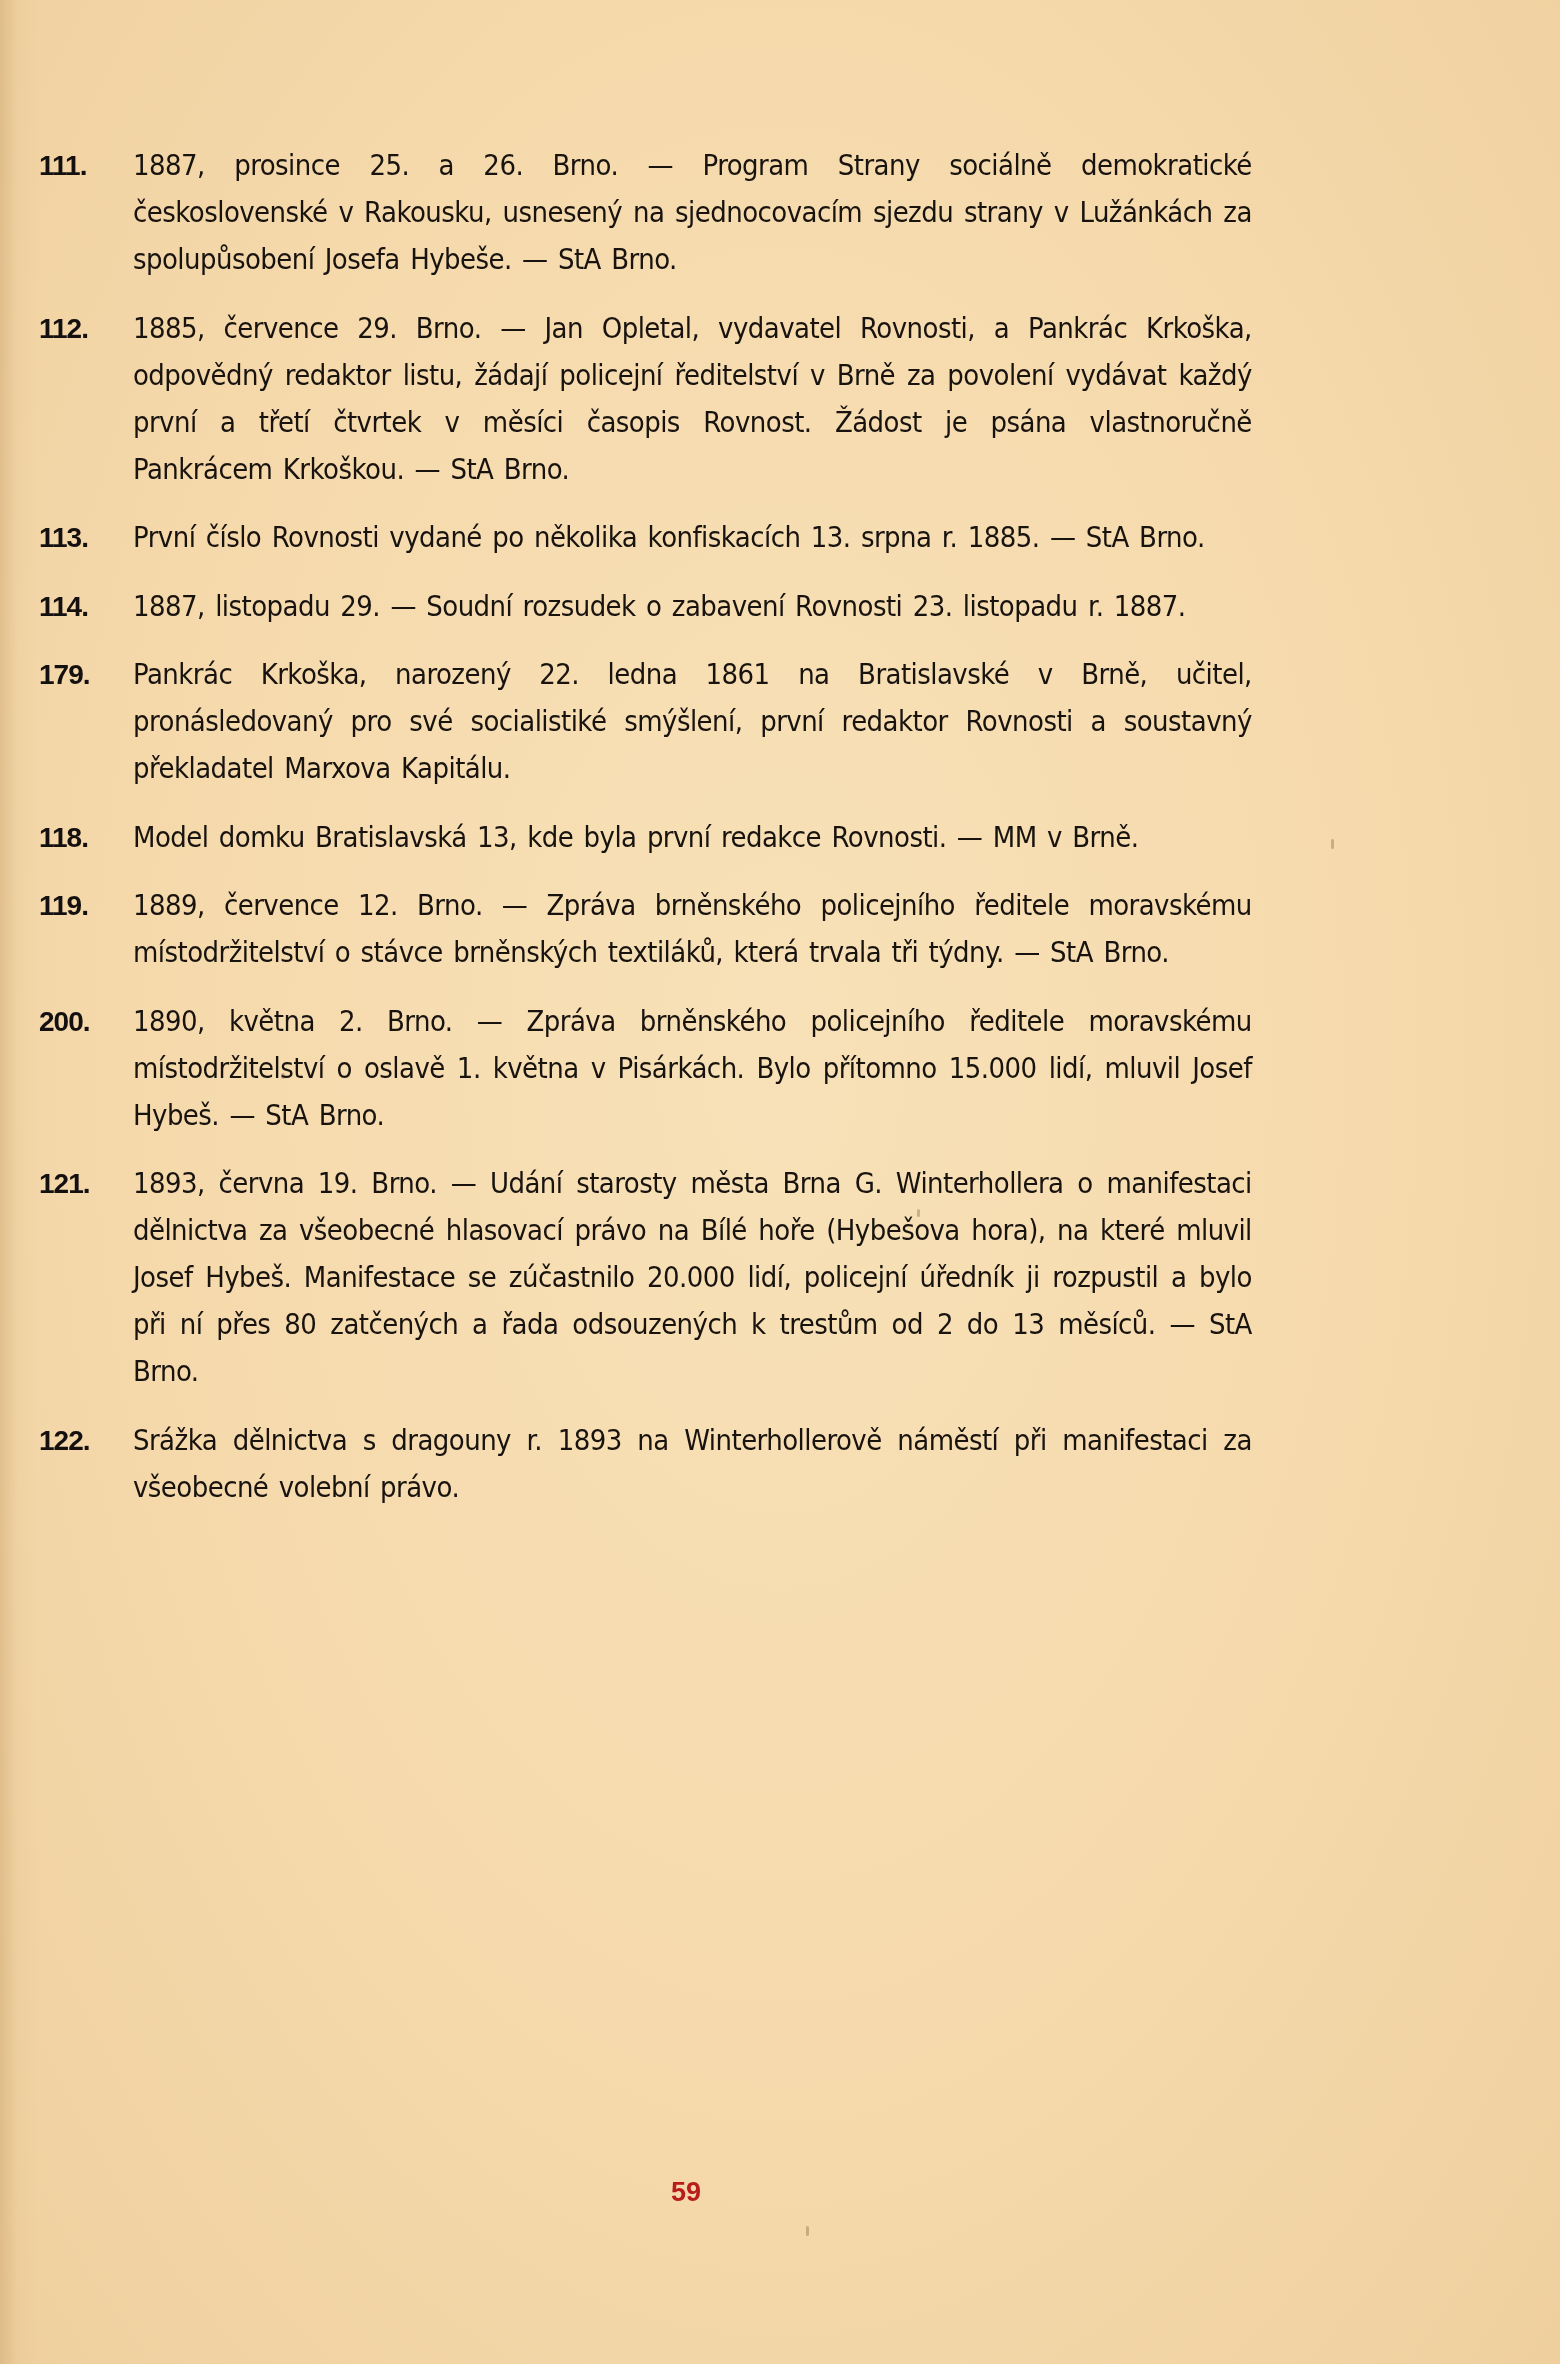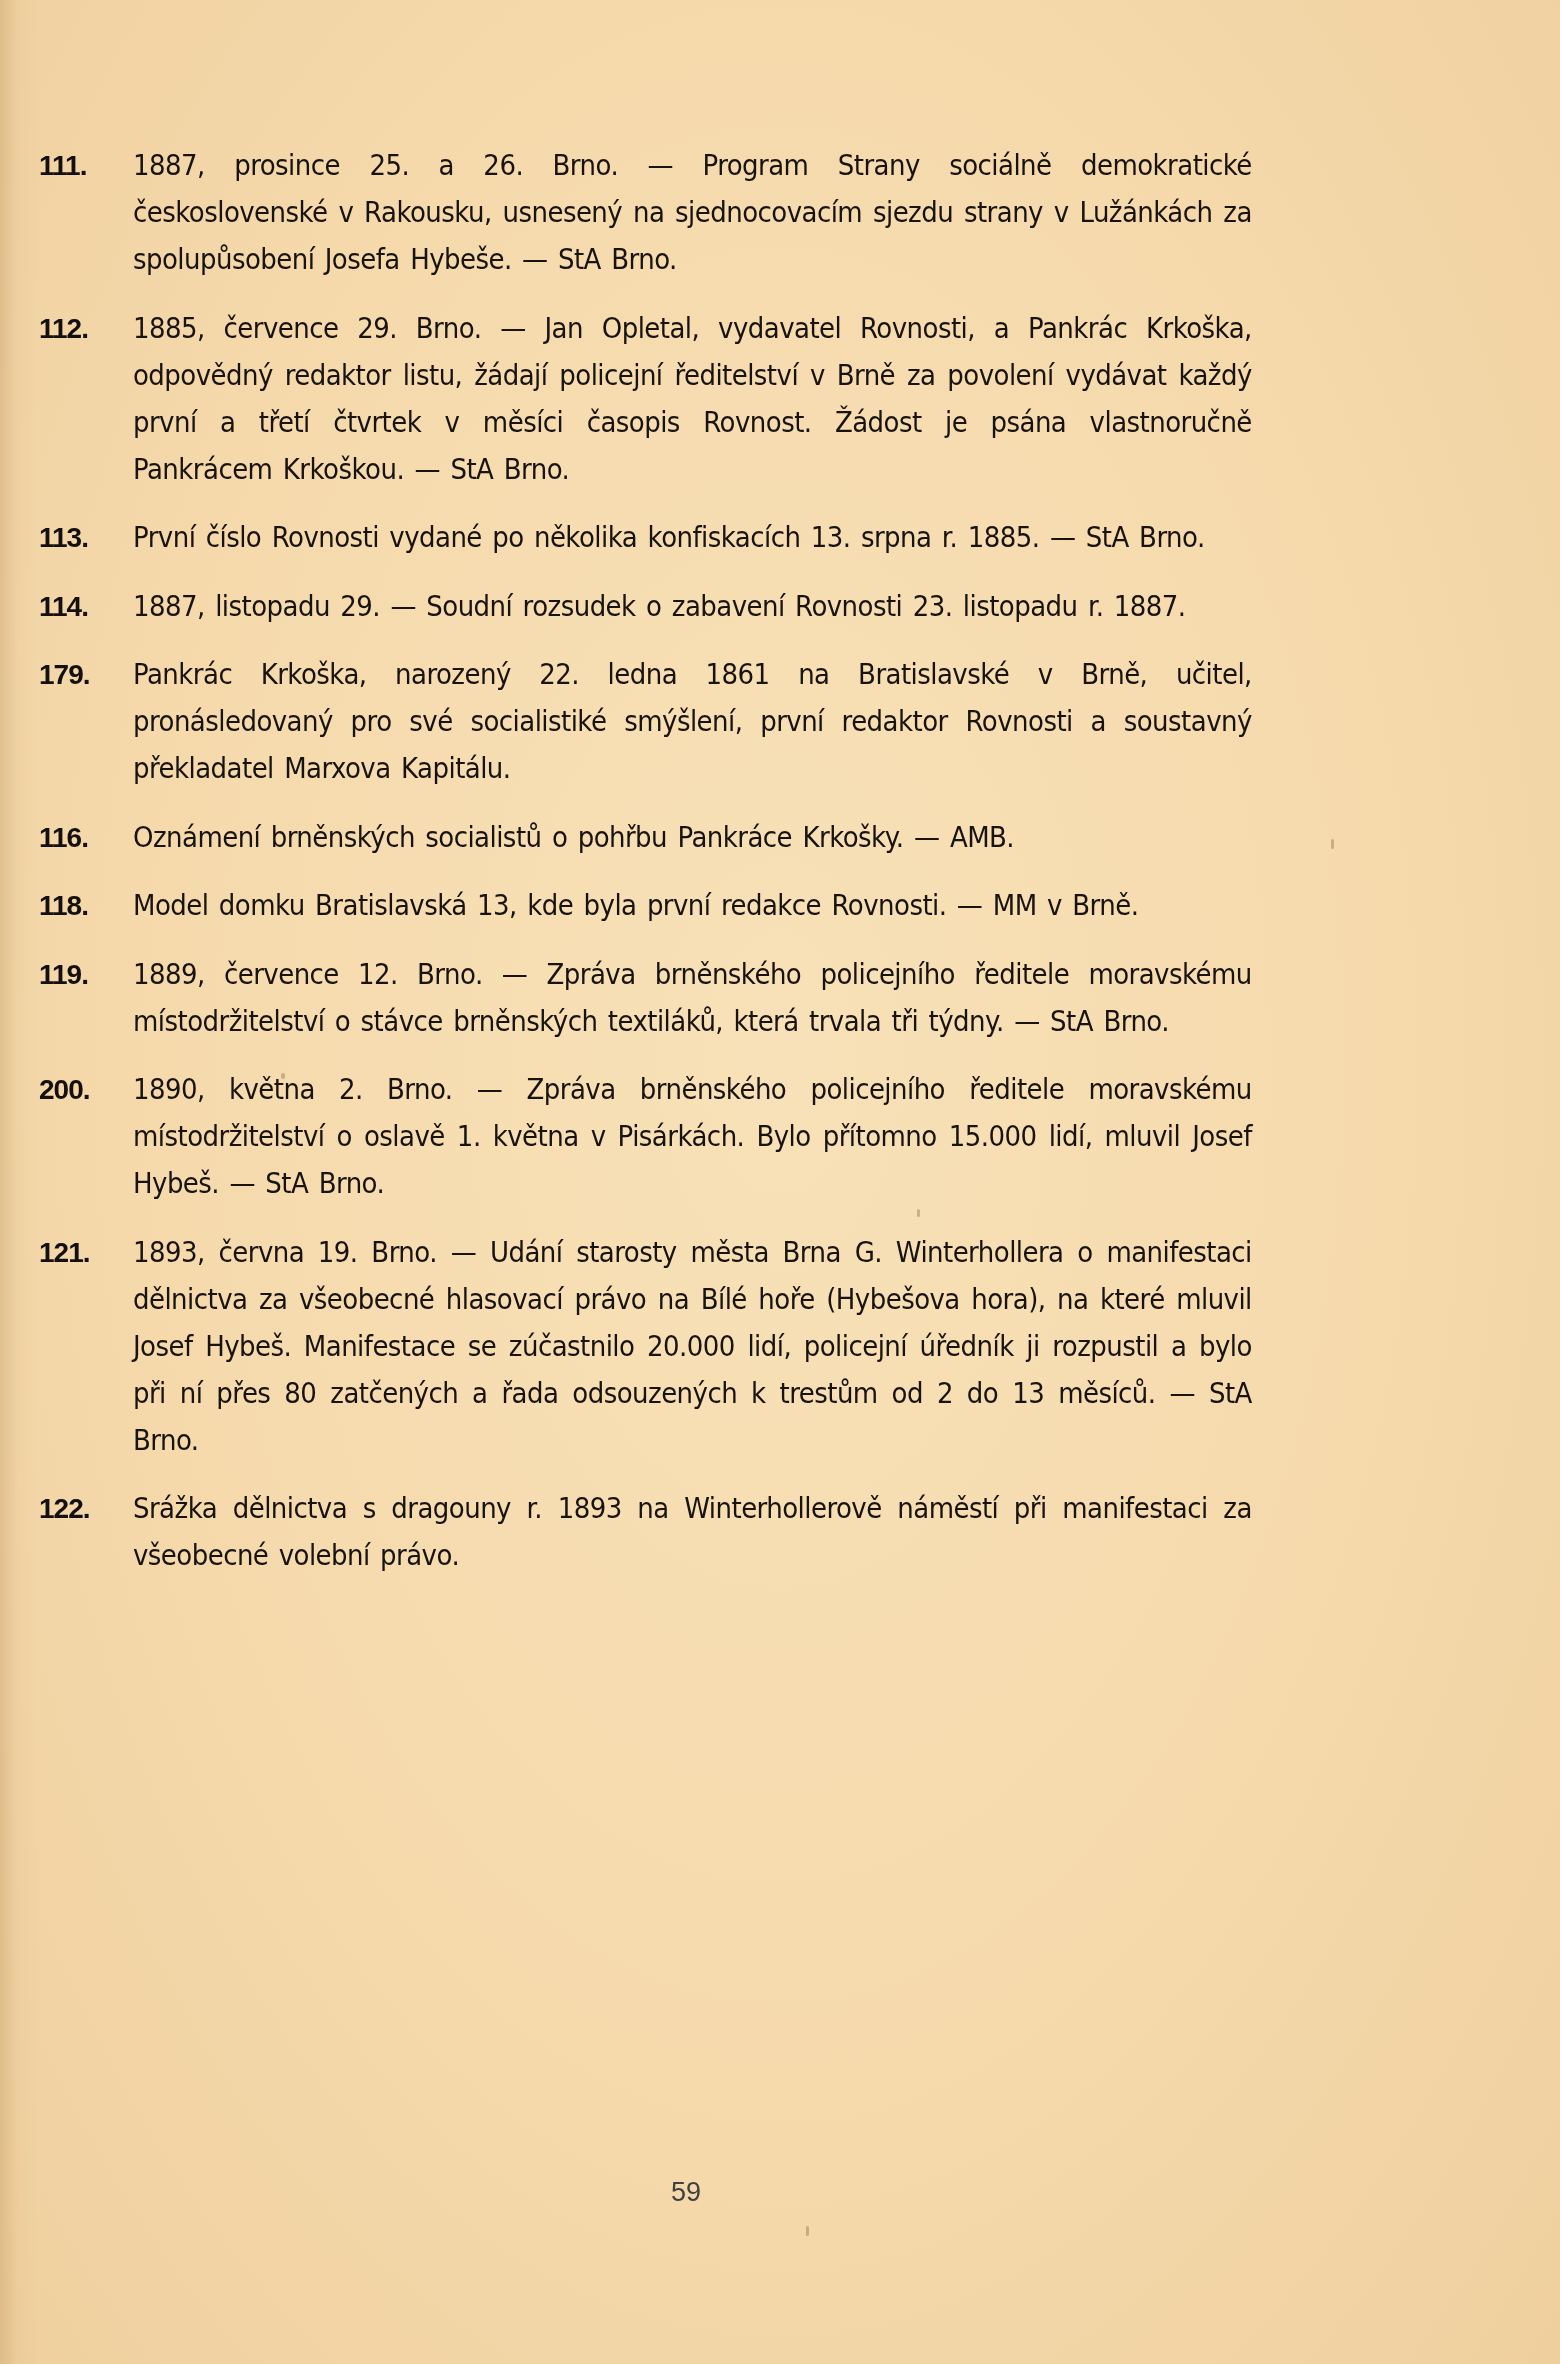--- a/index.html
+++ b/index.html
@@ -56,23 +56,23 @@
       transform: scaleX(0.93);
       transform-origin: left top;
       width: 1289px;
       color: #18130f;
     }
     .page-number {
       position: absolute;
       left: 671px;
       top: 2177px;
       font-family: "Liberation Sans", sans-serif;
-      font-weight: normal;
+      font-weight: bold;
       font-size: 27px;
-      color: #404040;
+      color: #b91c1c;
     }
     .speck {
       position: absolute;
       background: rgba(120,90,55,0.35);
       border-radius: 2px;
     }
   </style>
 </head>
 <body>
 
@@ -97,24 +97,20 @@
     </div>
     <div class="entry">
       <span class="entry-num">114.</span>
       <span class="entry-text">1887, listopadu 29. — Soudní rozsudek o zabavení Rovnosti 23. listopadu r. 1887.</span>
     </div>
     <div class="entry">
       <span class="entry-num">179.</span>
       <span class="entry-text">Pankrác Krkoška, narozený 22. ledna 1861 na Bratislavské v Brně, učitel, pronásledovaný pro své socialistiké smýšlení, první redaktor Rovnosti a soustavný překladatel Marxova Kapitálu.</span>
     </div>
     <div class="entry">
-      <span class="entry-num">116.</span>
-      <span class="entry-text">Oznámení brněnských socialistů o pohřbu Pankráce Krkošky. — AMB.</span>
-    </div>
-    <div class="entry">
       <span class="entry-num">118.</span>
       <span class="entry-text">Model domku Bratislavská 13, kde byla první redakce Rovnosti. — MM v Brně.</span>
     </div>
     <div class="entry">
       <span class="entry-num">119.</span>
       <span class="entry-text">1889, července 12. Brno. — Zpráva brněnského policejního ředitele moravskému místodržitelství o stávce brněnských textiláků, která trvala tři týdny. — StA Brno.</span>
     </div>
     <div class="entry">
       <span class="entry-num">200.</span>
       <span class="entry-text">1890, května 2. Brno. — Zpráva brněnského policejního ředitele moravskému místodržitelství o oslavě 1. května v Pisárkách. Bylo přítomno 15.000 lidí, mluvil Josef Hybeš. — StA Brno.</span>

